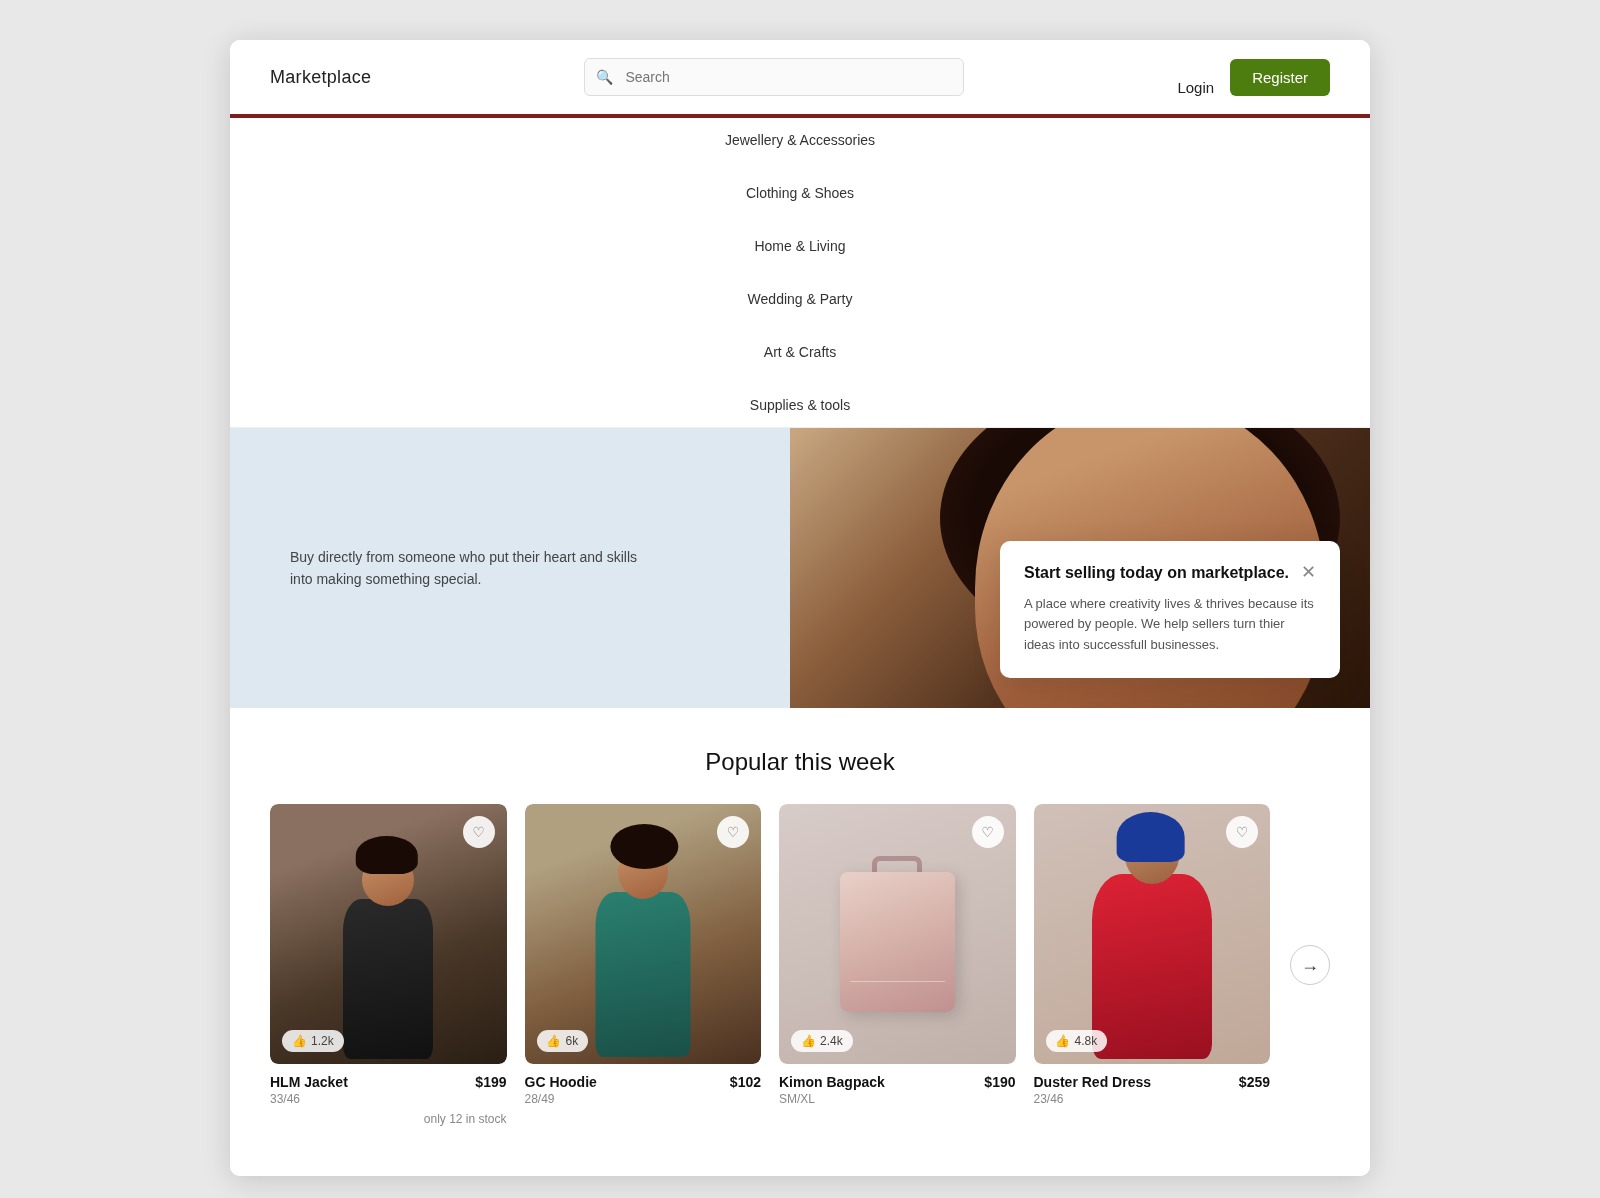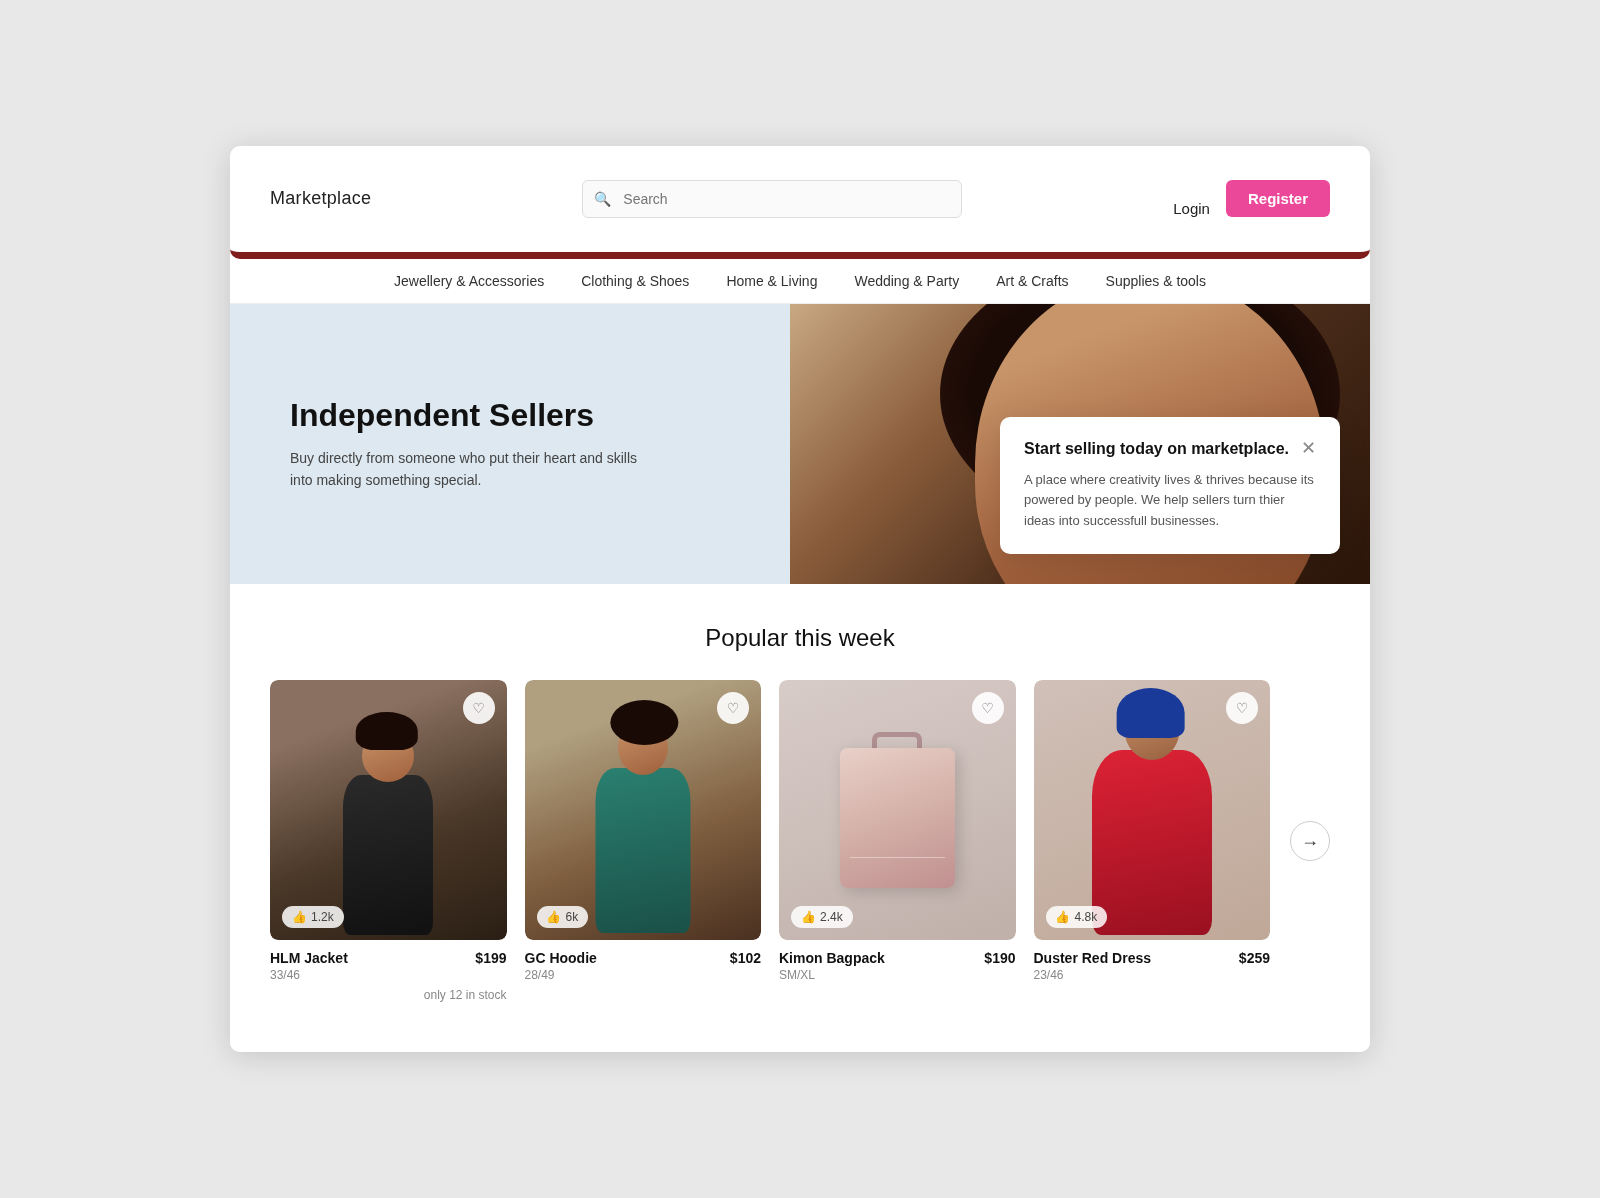--- a/index.html
+++ b/index.html
@@ -17,24 +17,23 @@
       width: 1140px;
       border-radius: 10px;
       overflow: hidden;
       box-shadow: 0 4px 30px rgba(0,0,0,0.15);
     }
     
     .header {
       display: flex;
       align-items: center;
       justify-content: space-between;
-      padding: 34px 40px;
+      padding: 18px 40px;
       background: #fff;
-      border-bottom: 7px solid #7f1d1d;
-      border-radius: 10px;
+      border-bottom: 4px solid #7f1d1d;
     }
     .logo {
       font-size: 18px;
       font-weight: 500;
       color: #222;
       letter-spacing: 0.3px;
     }
     .search-bar {
       flex: 0 0 380px;
       position: relative;
@@ -64,38 +63,39 @@
     }
     .login-btn {
       background: none;
       border: none;
       font-size: 15px;
       color: #222;
       cursor: pointer;
       font-weight: 400;
     }
     .register-btn {
-      background: #ec4899;
+      background: #4d7c0f;
       color: #fff;
       border: none;
       padding: 10px 22px;
       border-radius: 6px;
       font-size: 15px;
       cursor: pointer;
-      font-weight: 700;
+      font-weight: 400;
     }
     
     .nav-bar {
       display: flex;
       align-items: center;
       justify-content: center;
       gap: 37px;
       padding: 14px 40px;
       background: #fff;
       border-bottom: 1px solid #eee;
+      flex-direction: column;
     }
     .nav-item {
       font-size: 14px;
       color: #333;
       cursor: pointer;
       white-space: nowrap;
     }
     
     .hero {
       position: relative;
@@ -353,21 +353,20 @@
     <span class="nav-item">Jewellery &amp; Accessories</span>
     <span class="nav-item">Clothing &amp; Shoes</span>
     <span class="nav-item">Home &amp; Living</span>
     <span class="nav-item">Wedding &amp; Party</span>
     <span class="nav-item">Art &amp; Crafts</span>
     <span class="nav-item">Supplies &amp; tools</span>
   </nav>
 
   <section class="hero">
     <div class="hero-text">
-      <h1 class="hero-title">Independent Sellers</h1>
       <p class="hero-subtitle">Buy directly from someone who put their heart and skills into making something special.</p>
     </div>
     <div class="hero-image">
       <div class="hero-image-bg">
         <div class="hair"></div>
         <div class="face-circle"></div>
       </div>
     </div>
 
     <div class="popup-card">

